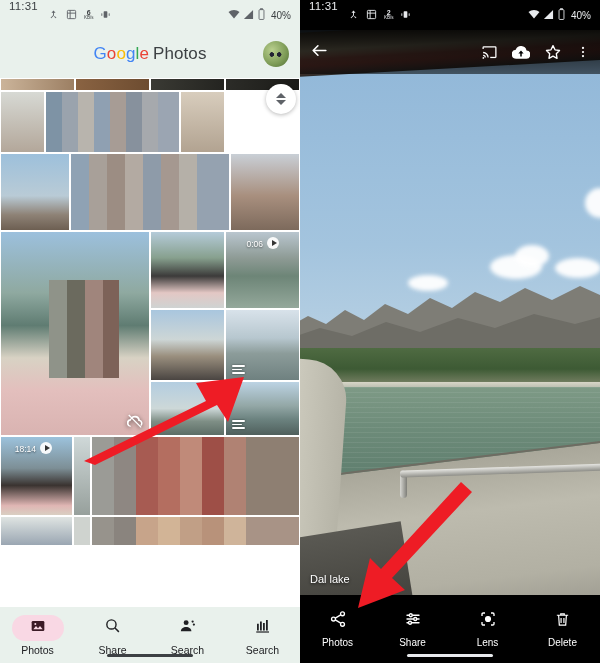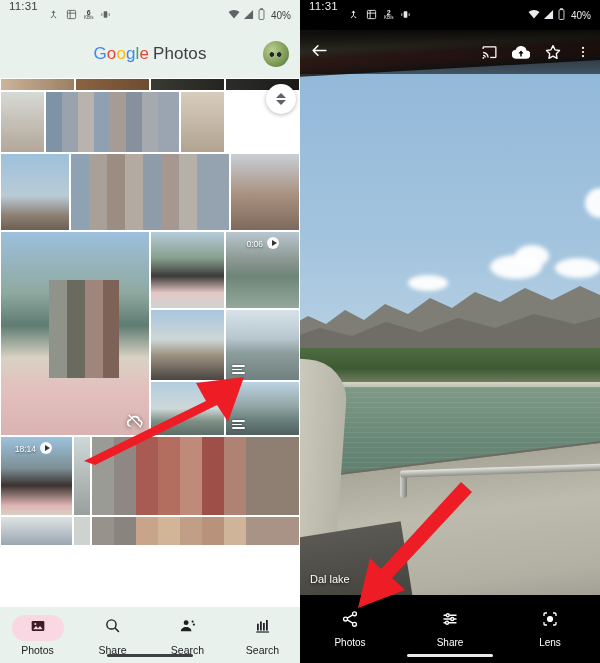--- a/index.html
+++ b/index.html
@@ -553,20 +553,29 @@
       </div>
       <div class="vb-item">
         <span>
           <svg width="18" height="18" viewBox="0 0 24 24" fill="none" stroke="#fff" stroke-width="1.8">
               <circle cx="12" cy="12" r="3.2" fill="#fff"></circle>
               <path d="M4 8V5.5A1.5 1.5 0 015.5 4H8M16 4h2.5A1.5 1.5 0 0120 5.5V8M20 16v2.5a1.5 1.5 0 01-1.5 1.5H16M8 20H5.5A1.5 1.5 0 014 18.5V16"></path>
             </svg>
         </span>
         <span class="vb-label">Lens</span>
       </div>
+      <div class="vb-item">
+        <span>
+          <svg width="17" height="17" viewBox="0 0 24 24" fill="none" stroke="#fff" stroke-width="1.7">
+              <path d="M4 6h16M9.5 6V4.2h5V6M6.5 6l1 14h9l1-14"></path>
+              <path d="M10 10v7M14 10v7"></path>
+            </svg>
+        </span>
+        <span class="vb-label">Delete</span>
+      </div>
       <div class="homebar light"></div>
     </div>
 
     <svg class="arrow" width="130" height="130" style="left:52px;top:480px;" viewBox="0 0 130 130">
       <g fill="#ee1c25">
         <path d="M124 6 L44 92 L57 104 L10 122 L22 72 L33 83 L113 -4 Z" transform="translate(-4,6)"></path>
       </g>
     </svg>
   </div>
 

